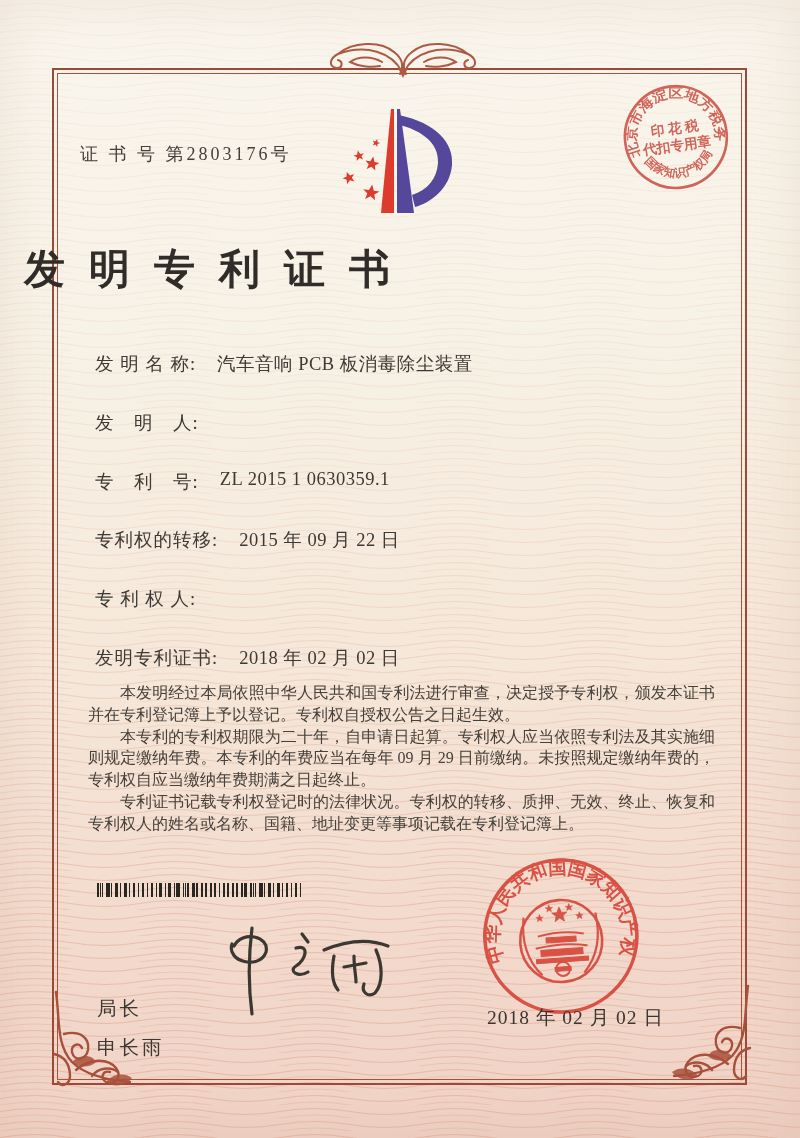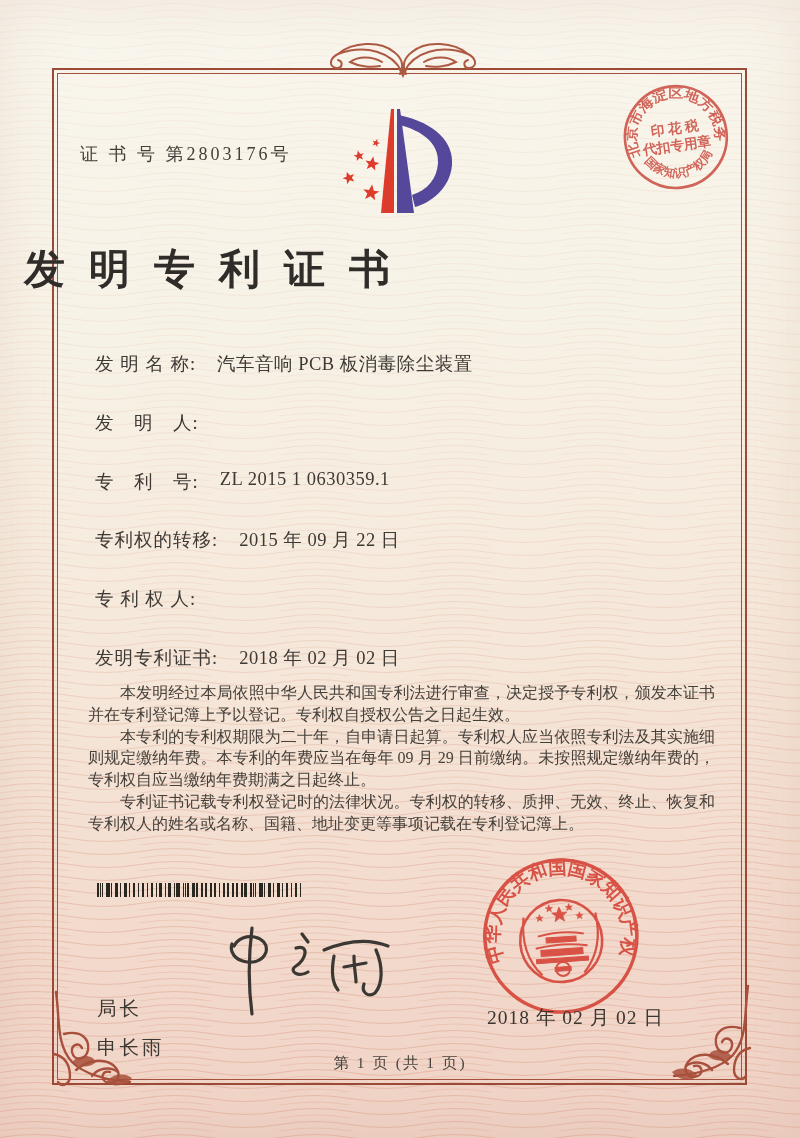--- a/index.html
+++ b/index.html
@@ -220,15 +220,14 @@
       <path d="M10,8 C14,36 10,60 26,78 C38,90 60,96 84,98"></path>
       <path d="M18,50 C34,46 44,54 42,66 C40,76 28,78 26,68 C25,60 34,58 36,64"></path>
       <path d="M30,86 C44,74 62,74 70,84 C76,92 70,102 60,98 C54,95 56,86 64,88"></path>
       <path d="M8,70 C18,72 24,80 24,92 C24,100 16,104 12,98"></path>
       <path d="M46,92 C52,84 64,82 72,88"></path>
     </g>
     <path d="M26,78 C34,70 46,70 50,78 C44,84 32,84 26,78 Z" fill="#a8503c" opacity="0.85"></path>
     <path d="M60,98 C66,90 78,88 86,94 C80,102 68,104 60,98 Z" fill="#a8503c" opacity="0.85"></path>
   </svg>
 
-  <div class="footer">第 1 页 (共 1 页)</div>
 
 </div>
 
 </body></html>

